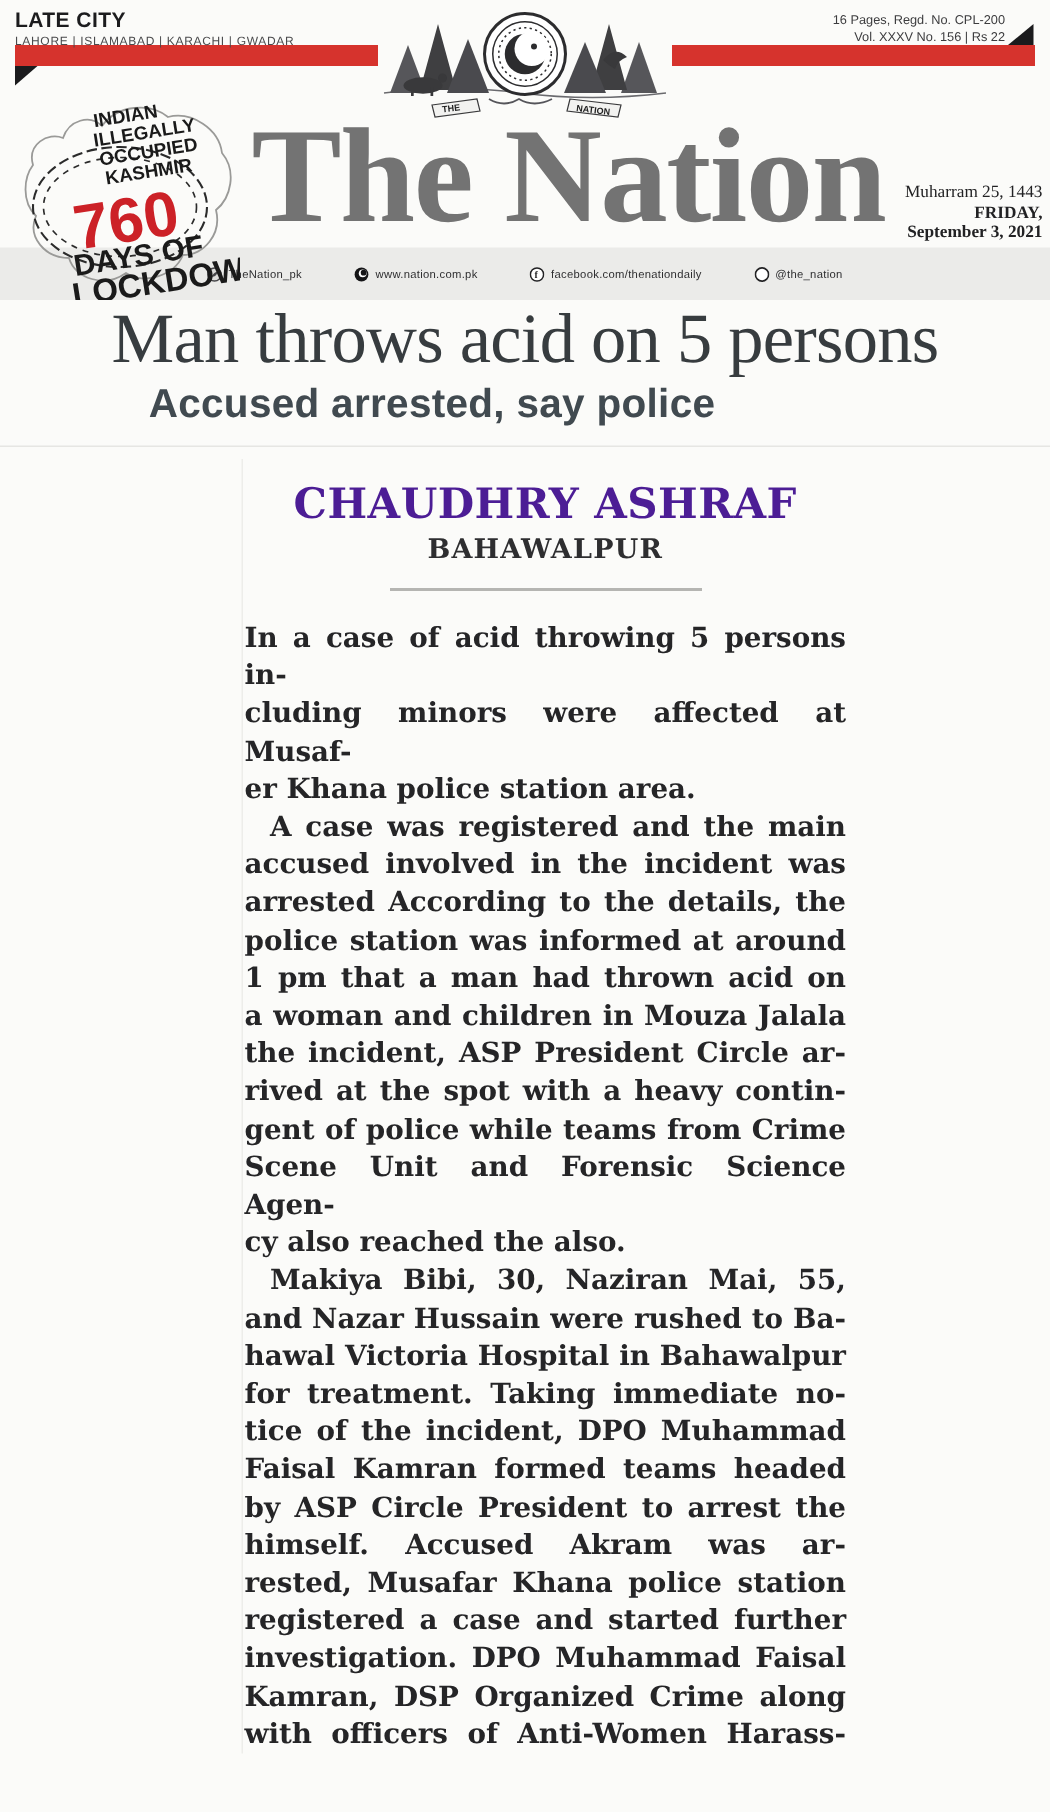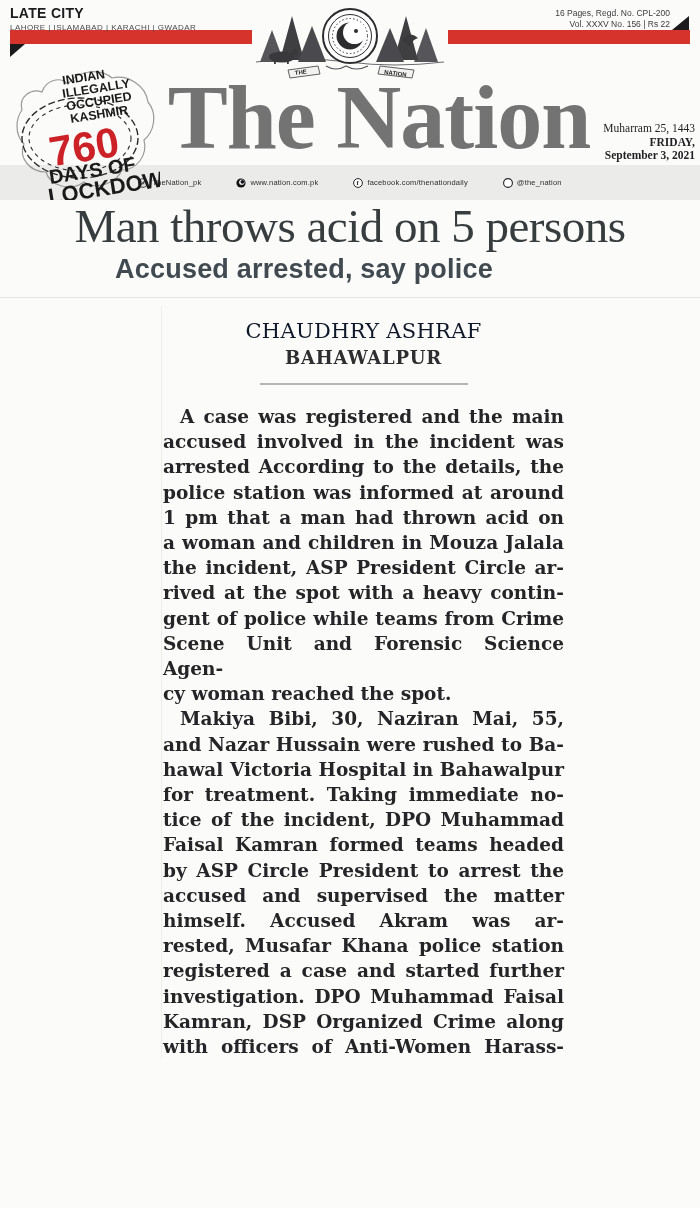--- a/index.html
+++ b/index.html
@@ -36,29 +36,29 @@
   .social-band{position:absolute;left:0;top:165px;width:700px;height:35px;
     background:#ebebe9;display:flex;align-items:center;justify-content:center;
     gap:35px;z-index:1;}
   .social-item{display:flex;align-items:center;gap:4px;
     font-size:7.5px;color:#2e2e30;letter-spacing:.2px;}
   .social-item svg{display:block;}
   
   .headline{position:absolute;left:0;top:199px;width:700px;text-align:center;
     font-family:"Liberation Serif",serif;font-weight:400;font-size:47px;
     letter-spacing:-.5px;color:#373c3f;z-index:2;}
-  .subhead{position:absolute;left:16px;top:254px;width:576px;text-align:center;
+  .subhead{position:absolute;left:0;top:254px;width:576px;text-align:center;
     font-weight:700;font-size:27px;color:#414a50;letter-spacing:.2px;z-index:2;}
   .page-rule{position:absolute;left:0;top:297px;width:700px;height:1px;
     background:#e6e6e3;z-index:1;}
   
   .article{position:absolute;left:161px;top:306px;width:401px;z-index:2;
     border-left:1px solid #ededea;padding-left:1px;}
-  .byline{text-align:center;font-family:"DejaVu Serif",serif;font-weight:400;
-    font-size:21px;letter-spacing:.3px;color:#0f172a;margin-top:13px;}
+  .byline{text-align:center;font-family:"DejaVu Serif",serif;font-weight:700;
+    font-size:28px;letter-spacing:.3px;color:#4c1d95;margin-top:13px;}
   .dateline{text-align:center;font-family:"DejaVu Serif",serif;font-weight:700;
     font-size:18px;letter-spacing:.8px;color:#2e2e30;margin-top:4px;}
   .byline-rule{width:208px;height:2px;background:#b5b5b2;margin:15px auto 0;}
   .body-text{margin-top:19px;font-family:"DejaVu Serif",serif;font-weight:700;
     font-size:18.5px;color:#252527;}
   .line{line-height:25.2px;text-align:justify;text-align-last:justify;}
   .line.last{text-align-last:left;}
   .line.first-indent{text-indent:17px;}
 </style>
 </head>
@@ -172,41 +172,45 @@
 <div class="headline">Man throws acid on 5 persons</div>
 <div class="subhead">Accused arrested, say police</div>
 <div class="page-rule"></div>
 
 <div class="article">
   <div class="byline">CHAUDHRY ASHRAF</div>
   <div class="dateline">BAHAWALPUR</div>
   <div class="byline-rule"></div>
   <div class="body-text" id="body-text">
       <div>
+        <div class="line">In a case of  acid throwing 5 persons in-</div>
+        <div class="line">cluding minors were affected at Musaf-</div>
+        <div class="line last">er Khana police station area.</div>
+      </div>
+      <div>
         <div class="line first-indent">A case was registered and the main</div>
         <div class="line">accused involved in the incident was</div>
         <div class="line">arrested According to the details, the</div>
         <div class="line">police station was informed at around</div>
         <div class="line">1 pm that a man had thrown acid on</div>
         <div class="line">a woman and children in Mouza Jalala</div>
         <div class="line">the incident, ASP President Circle ar-</div>
         <div class="line">rived at the spot with a heavy contin-</div>
         <div class="line">gent of police while teams from Crime</div>
         <div class="line">Scene Unit and Forensic Science Agen-</div>
-        <div class="line last">cy woman reached the spot.</div>
+        <div class="line last">cy also reached the also.</div>
       </div>
       <div>
         <div class="line first-indent">Makiya Bibi, 30, Naziran Mai, 55,</div>
         <div class="line">and Nazar Hussain were rushed to Ba-</div>
         <div class="line">hawal Victoria Hospital in Bahawalpur</div>
         <div class="line">for treatment.  Taking immediate no-</div>
         <div class="line">tice of the incident, DPO Muhammad</div>
         <div class="line">Faisal Kamran formed teams headed</div>
         <div class="line">by ASP Circle President to arrest the</div>
-        <div class="line">accused and supervised the matter</div>
         <div class="line">himself.    Accused Akram was ar-</div>
         <div class="line">rested, Musafar Khana police station</div>
         <div class="line">registered a case and started further</div>
         <div class="line">investigation.  DPO Muhammad Faisal</div>
         <div class="line">Kamran, DSP Organized Crime along</div>
         <div class="line">with officers of Anti-Women Harass-</div>
       </div>
     </div>
 </div>
 

